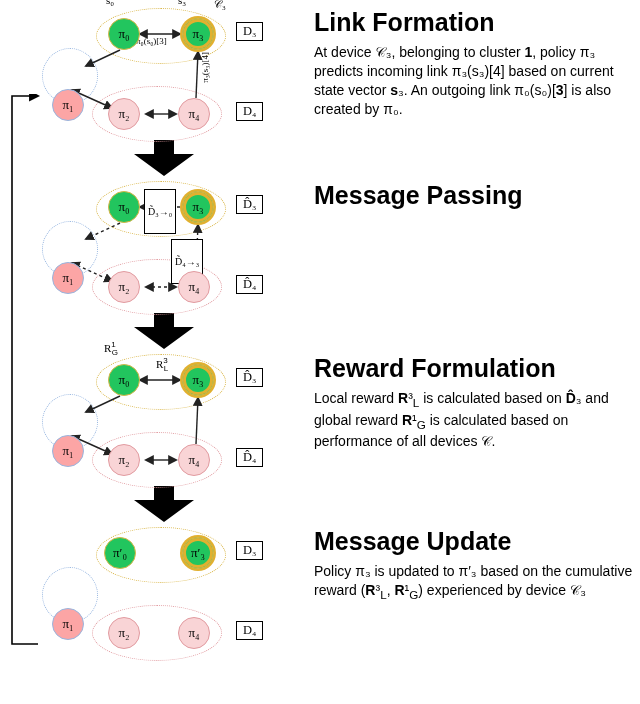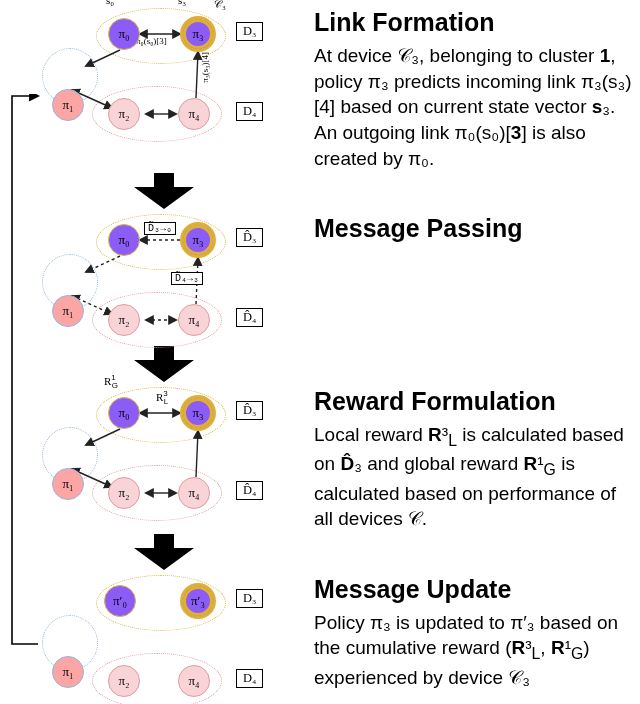--- a/index.html
+++ b/index.html
@@ -1,44 +1,44 @@
 <!DOCTYPE html>
 <html><head>
 <meta charset="utf-8">
 <style>
   * { box-sizing: border-box; font-family: "Segoe UI", Arial, sans-serif; }
   body { margin: 0; padding: 8px 6px; width: 640px; background: #fff; color: #000; font-size: 13px; }
   .stage-row { display: flex; align-items: flex-start; }
   .diagram-col { width: 300px; flex: 0 0 300px; position: relative; }
   .text-col { flex: 1; padding-left: 8px; }
   .text-col .heading { font-size: 25px; font-weight: 600; margin-bottom: 6px; }
-  .text-col .body { font-size: 19px; line-height: 1.35; }
+  .text-col .body { font-size: 14px; line-height: 1.35; }
 
   .graph { position: relative; width: 230px; height: 130px; margin-left: 42px; }
   .node { position: absolute; width: 32px; height: 32px; border-radius: 50%; border: 1px solid #888; display:flex; align-items:center; justify-content:center; font-family: "Cambria Math", serif; font-size: 13px; }
-  .node.yellow { background:#8b5cf6; border-color:#d9b648; }
+  .node.yellow { background:#22c55e; border-color:#d9b648; }
   .node.blue   { background:#fca5a5; border-color:#97b6e0;margin-top:29px; }
   .node.pink   { background:#f9d4d6; border-color:#e19ba0; }
   .node.highlight { box-shadow: 0 0 0 3px #e1b02f inset, 0 0 0 2px #e1b02f; }
 
   .cluster { position:absolute; border:1.5px dotted; border-radius:50%; }
   .cluster.yellow { border-color:#d9b648; }
   .cluster.pink   { border-color:#e19ba0; }
   .cluster.blue   { border-color:#97b6e0; }
 
   svg.edges { position:absolute; left:0; top:0; width:100%; height:100%; overflow:visible; pointer-events:none; }
   .arrow { stroke:#222; stroke-width:1.4; fill:none; marker-end:url(#ah); }
   .arrow.dash { stroke-dasharray:3 3; }
   .arrow.two  { marker-start:url(#ahs); }
 
   .edge-label { position:absolute; font-size:9px; font-family: "Cambria Math", serif; white-space:nowrap; }
   .edge-label.vert { writing-mode: vertical-rl; transform: rotate(180deg); }
 
   .dlabel { position:absolute; border:1px solid #000; background:#fff; padding:1px 6px; font-family: "Cambria Math", serif; font-size:12.5px; font-weight:500; }
-  .dlabel.small { font-size:10px; padding:0 3px;font-family:Liberation Mono, monospace; }
+  .dlabel.small { font-size:10px; padding:16px 3px; }
   .floating { position:absolute; font-family:"Cambria Math", serif; font-size:11px; }
 
   .down-arrow { width: 60px; margin: 2px auto 2px 128px; }
 
   
   .feedback { position:absolute; left:2px; top:86px; }
 
   .wrap { position: relative; }
 </style>
 </head>

